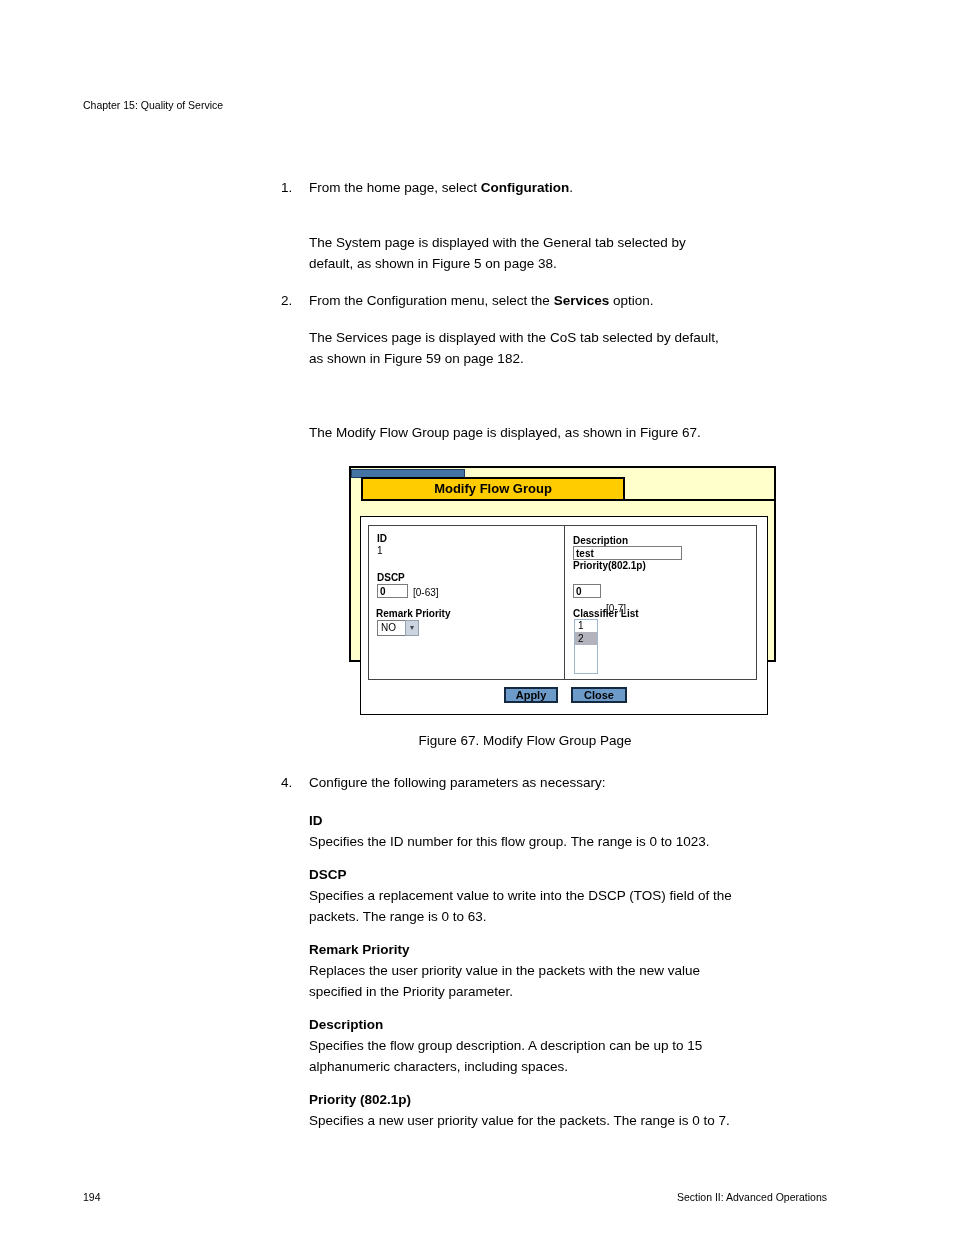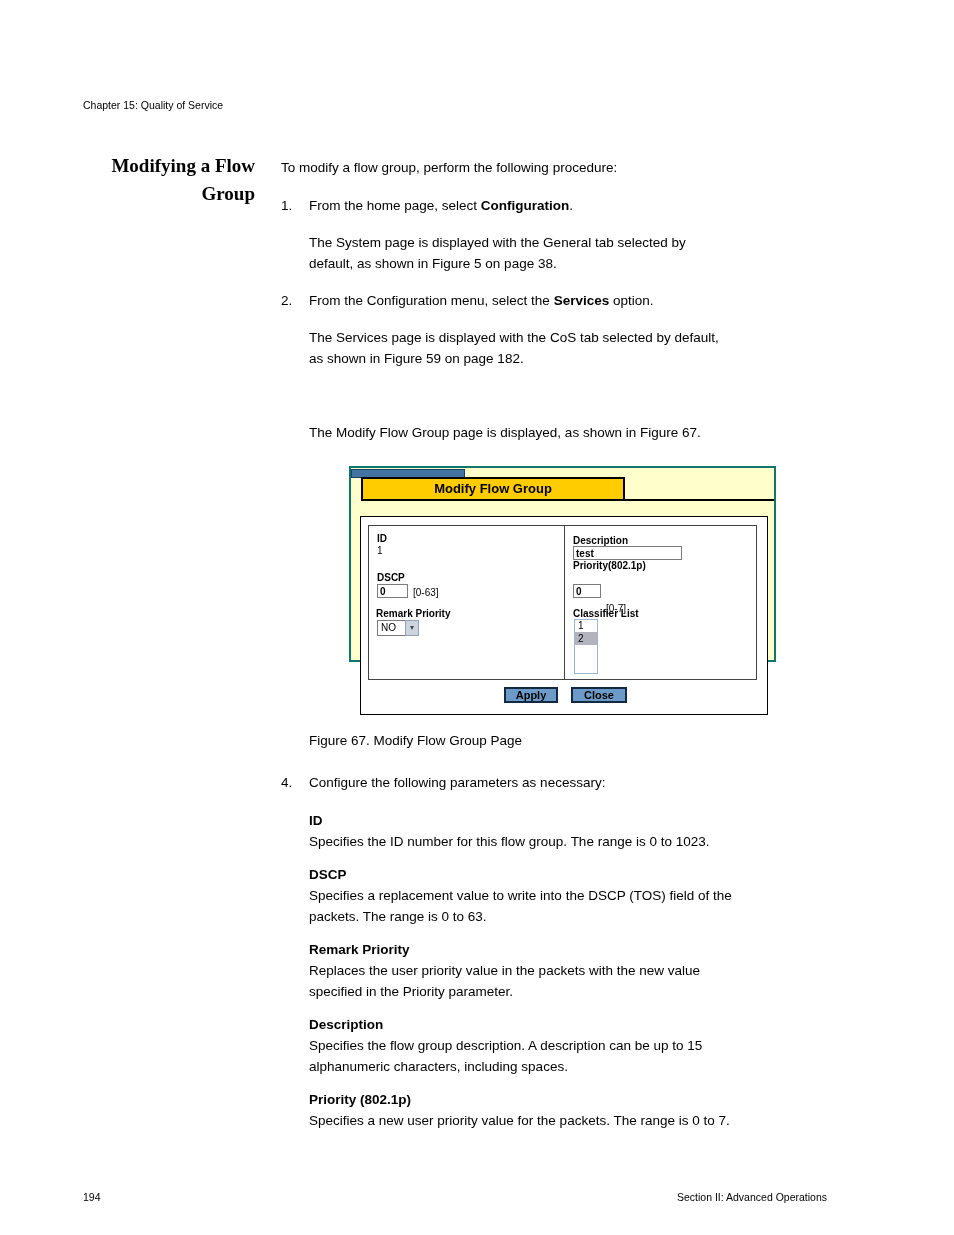--- a/index.html
+++ b/index.html
@@ -25,21 +25,21 @@
     text-align: right;
   }
   .step .num { display: inline-block; width: 28px; }
   b { font-weight: 700; }
   .param-name { font-weight: 700; }
 
   
   .fig-box {
     left: 349px; top: 420px; width: 427px; height: 196px;
     background: #FFFFCC;
-    border: 2px solid #0f766e;
+    border: 2px solid #000000;
   }
   .top-bar {
     left: 0px; top: 1px; width: 114px; height: 9px;
     background: #4273A3;
     border: 1px solid #1e3c5f;
   }
   .title-tab {
     left: 10px; top: 9px; width: 264px; height: 24px;
     background: #FFCC00;
     border: 2px solid #000;
@@ -101,37 +101,32 @@
     background: #6D9BC9;
     border: 2px solid #13293f;
     font-family: "Liberation Sans", sans-serif;
     font-weight: 700;
     font-size: 11px;
     line-height: 11px;
     text-align: center;
     color: #000;
     padding: 0;
   }
-  .caption { font-size: 13.5px; text-align: left; }
+  .caption { font-size: 13.5px; text-align: center; }
 </style>
 </head>
 <body>
 
 <div class="canvas">
 
   <div class="abs small" style="left:83px; top:53px;">Chapter 15: Quality of Service</div>
 
-  <div class="abs section-title" style="left:60px; top:106px; width:195px;">
-    <div>Modifying a Flow</div>
-    <div>Group</div>
-  </div>
-
-  <div class="abs body-text" style="left:281px; top:112px;">To modify a flow group, perform the following procedure:</div>
-
-  <div class="abs body-text step" style="left:281px; top:150px;">
+
+
+  <div class="abs body-text step" style="left:281px; top:132px;">
     <span class="num">1.</span><span>From the home page, select </span><b>Configuration</b><span>.</span>
   </div>
   <div class="abs body-text" style="left:309px; top:187px;">The System page is displayed with the General tab selected by</div>
   <div class="abs body-text" style="left:309px; top:208px;">default, as shown in Figure 5 on page 38.</div>
 
   <div class="abs body-text step" style="left:281px; top:245px;">
     <span class="num">2.</span><span>From the Configuration menu, select the </span><b>Services</b><span> option.</span>
   </div>
   <div class="abs body-text" style="left:309px; top:282px;">The Services page is displayed with the CoS tab selected by default,</div>
   <div class="abs body-text" style="left:309px; top:303px;">as shown in Figure 59 on page 182.</div>

